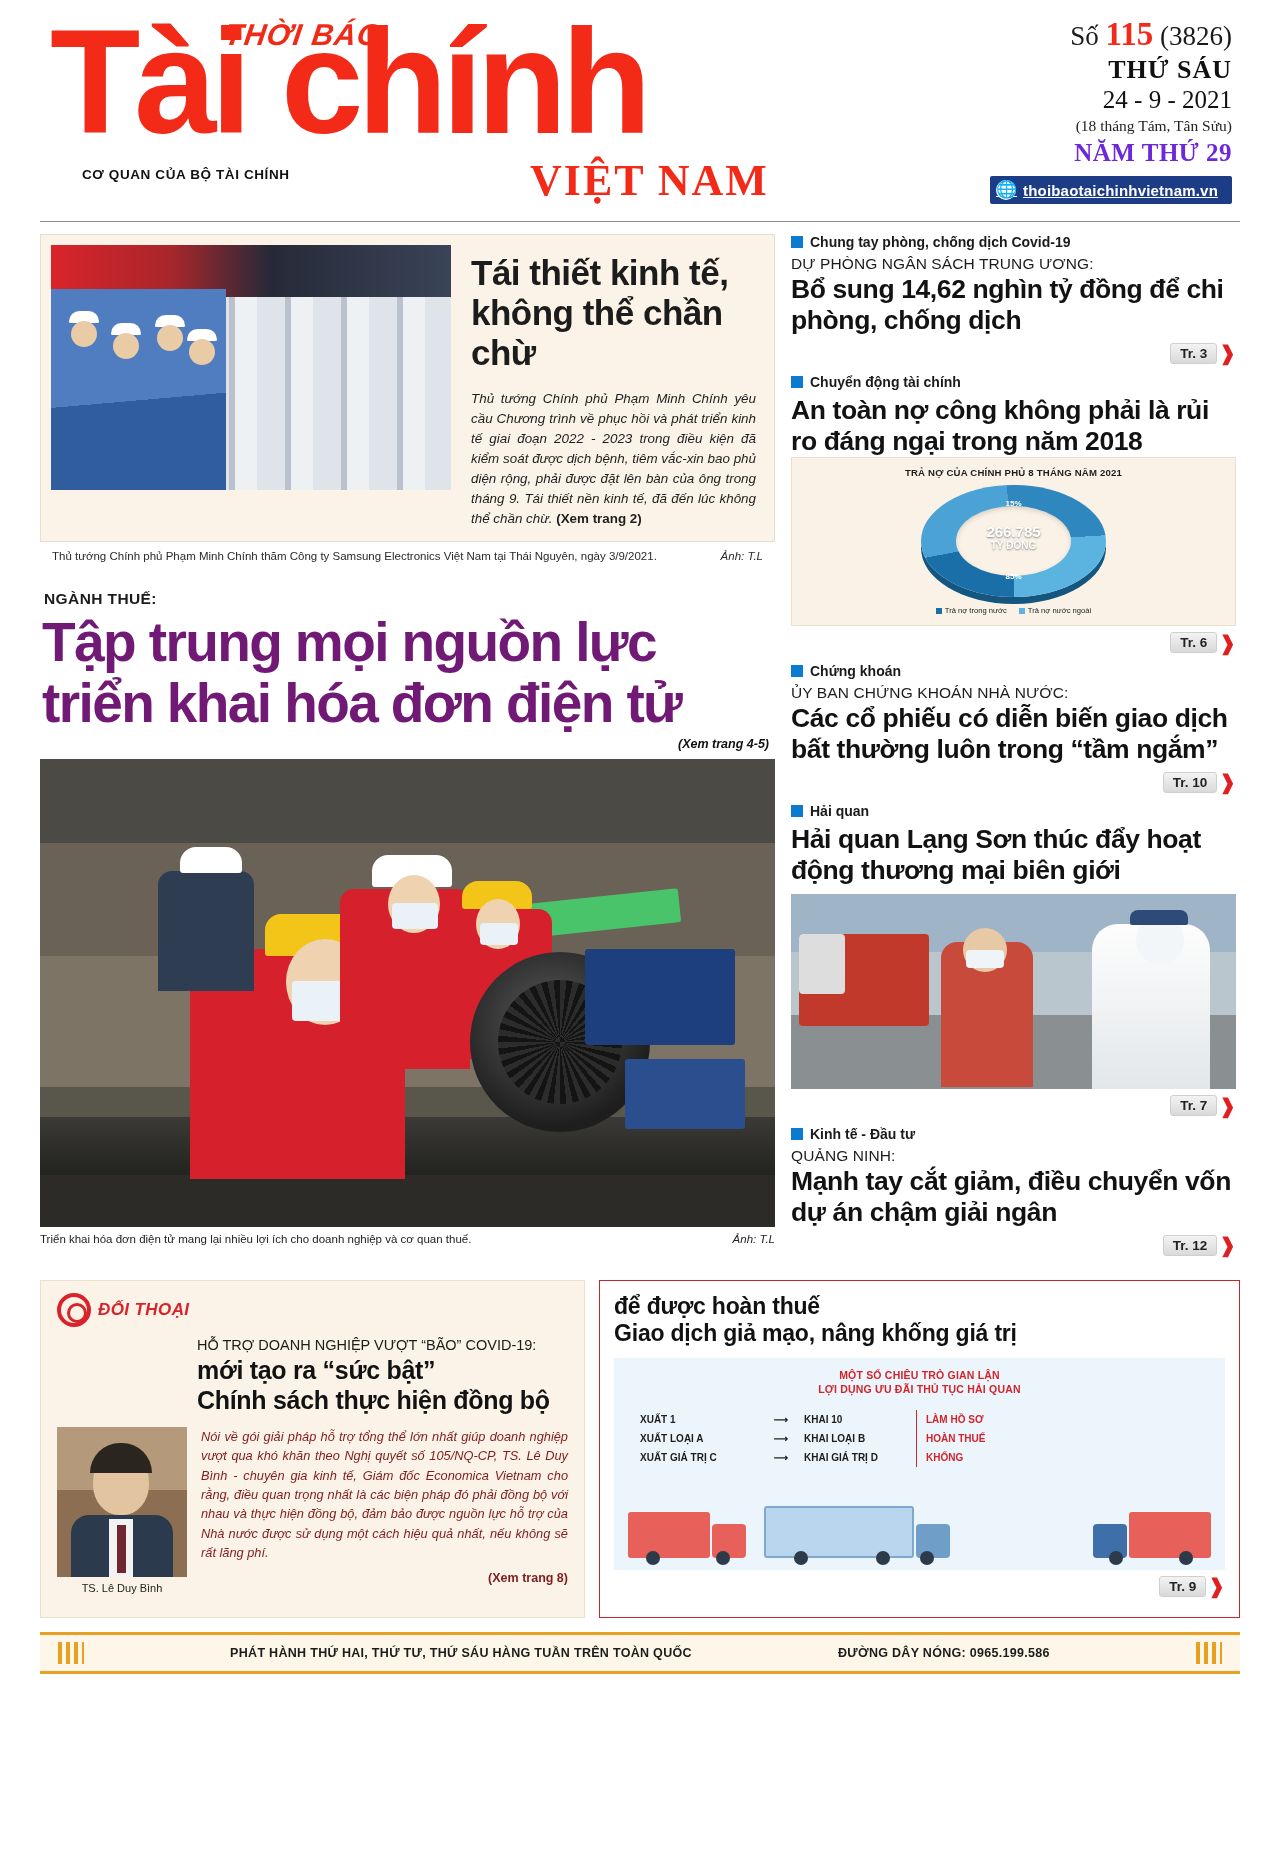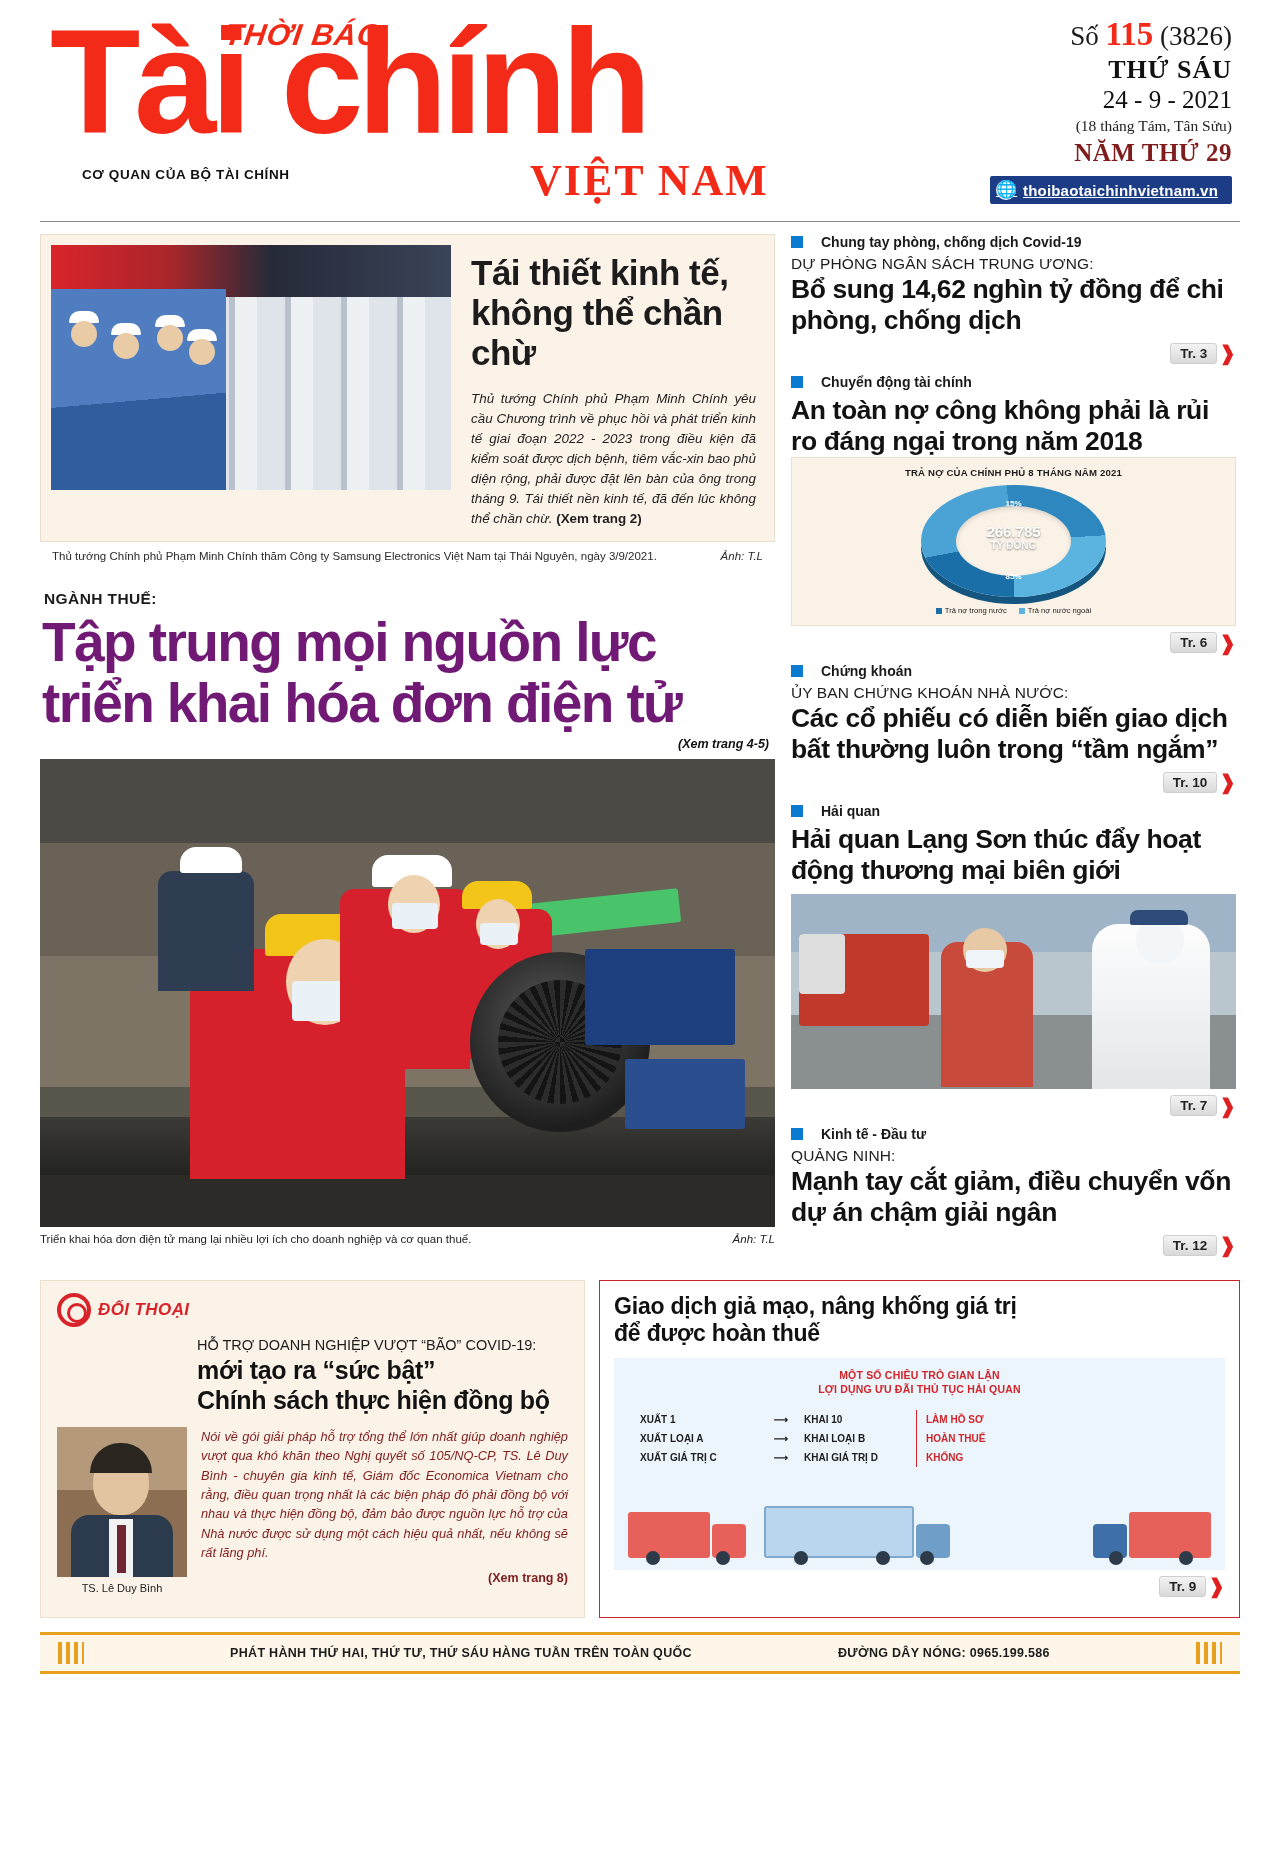--- a/index.html
+++ b/index.html
@@ -38,21 +38,21 @@
   .coquan {
     position: absolute; left: 42px; top: 167px;
     font-size: 13.5px; font-weight: bold; letter-spacing: 0.6px; color: #111;
   }
   .mast-right { width: 460px; text-align: right; padding-top: 16px; padding-right: 8px; }
   .so-line { font-family: "Liberation Serif", serif; font-size: 27px; color: #1a1a1a; }
   .so-line .num { color: #f42a18; font-weight: bold; font-size: 33px; }
   .thu-sau { font-family: "Liberation Serif", serif; font-weight: bold; font-size: 26px; letter-spacing: 1px; margin-top: 2px; }
   .date-line { font-family: "Liberation Serif", serif; font-size: 25px; margin-top: 1px; }
   .lunar { font-family: "Liberation Serif", serif; font-size: 15.5px; margin-top: 3px; color: #222; }
-  .nam-thu { font-family: "Liberation Serif", serif; font-weight: bold; font-size: 25px; color: #7f1d1d; margin-top: 4px; letter-spacing: 0.5px; }
+  .nam-thu { font-family: "Liberation Serif", serif; font-weight: bold; font-size: 25px; color: #6d28d9; margin-top: 4px; letter-spacing: 0.5px; }
   .urlbar {
     display: inline-flex; align-items: center; gap: 7px;
     background: #1d3c86; color: #fff; padding: 4px 14px 4px 6px;
     margin-top: 9px; border-radius: 2px;
   }
   .urlbar .globe {
     width: 20px; height: 20px; border-radius: 50%;
     background: #fff; color: #1d3c86; font-size: 17px; line-height: 20px; text-align: center;
   }
   .urlbar .utxt { font-size: 15px; font-weight: 600; letter-spacing: 0.2px; }
@@ -125,21 +125,21 @@
            background: repeating-conic-gradient(#2c2c2c 0 6deg, #141414 6deg 12deg); }
   .crate { position: absolute; background: #1d3f7d; border-radius: 3px; }
   .factory-cap {
     display: flex; justify-content: space-between; gap: 12px;
     font-size: 11.5px; margin-top: 6px; color: #222;
   }
   .factory-cap .credit { font-style: italic; white-space: nowrap; }
 
   
   .side-item { margin-bottom: 6px; }
-  .cat { display: flex; align-items: center; gap: 18px; font-size: 14px; font-weight: bold; color: #1a1a1a; margin-bottom: 5px; }
+  .cat { display: flex; align-items: center; gap: 7px; font-size: 14px; font-weight: bold; color: #1a1a1a; margin-bottom: 5px; }
   .cat .sq { width: 12px; height: 12px; background: #0a7bd1; display: inline-block; flex: 0 0 auto; }
   .sub-kicker { font-size: 15.5px; letter-spacing: 0.1px; color: #1d1d1d; margin-bottom: 1px; }
   .side-head {
     font-family: "Liberation Sans", sans-serif;
     font-weight: bold; font-size: 26.5px; line-height: 1.18; color: #121212; letter-spacing: -0.4px;
   }
   .trang {
     display: inline-flex; align-items: center; gap: 3px;
     background: linear-gradient(180deg,#f3f3f3,#d9d9d9);
     border: 1px solid #cfcfcf; border-radius: 3px;
@@ -464,22 +464,22 @@
           <div class="pi-cap">TS. Lê Duy Bình</div>
         </div>
         <div class="dlg-body">
           <span>Nói về gói giải pháp hỗ trợ tổng thể lớn nhất giúp doanh nghiệp vượt qua khó khăn theo Nghị quyết số 105/NQ-CP, TS. Lê Duy Bình - chuyên gia kinh tế, Giám đốc Economica Vietnam cho rằng, điều quan trọng nhất là các biện pháp đó phải đồng bộ với nhau và thực hiện đồng bộ, đảm bảo được nguồn lực hỗ trợ của Nhà nước được sử dụng một cách hiệu quả nhất, nếu không sẽ rất lãng phí.</span>
           <span class="dlg-xem">(Xem trang 8)</span>
         </div>
       </div>
     </div>
 
     <div class="fraud-box">
+      <div class="fraud-title">để được hoàn thuế</div>
       <div class="fraud-title">Giao dịch giả mạo, nâng khống giá trị</div>
-      <div class="fraud-title">để được hoàn thuế</div>
       <div class="fraud-graphic">
         <div class="fg-head">MỘT SỐ CHIÊU TRÒ GIAN LẬN</div>
         <div class="fg-head">LỢI DỤNG ƯU ĐÃI THỦ TỤC HẢI QUAN</div>
         <div class="fg-table">
           <div class="fg-c1">
             <div>XUẤT 1</div>
             <div>XUẤT LOẠI A</div>
             <div>XUẤT GIÁ TRỊ C</div>
           </div>
           <div class="fg-arrows">

